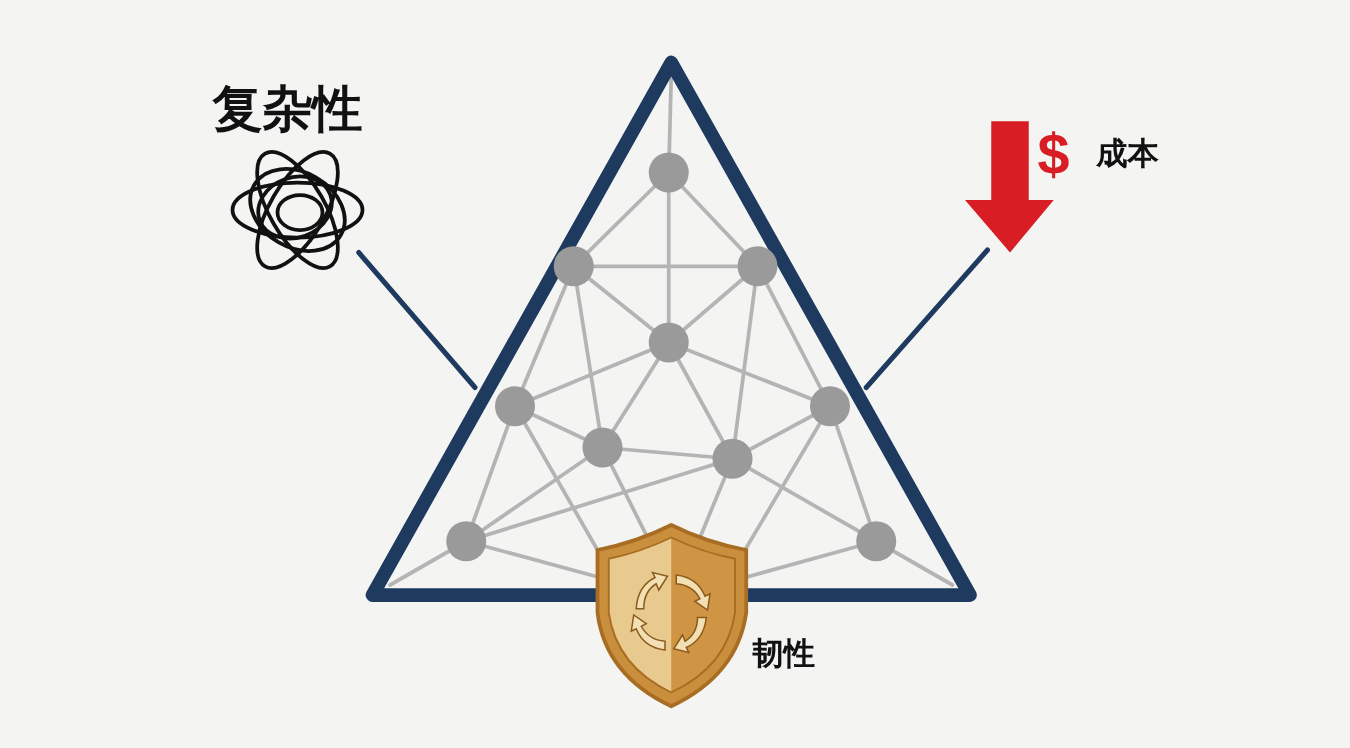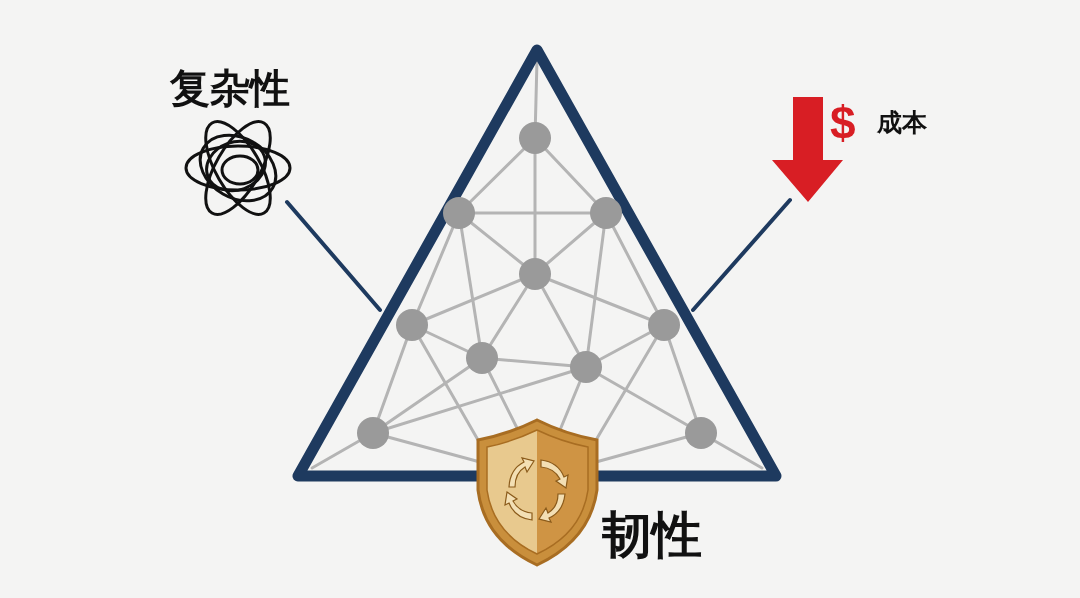--- a/index.html
+++ b/index.html
@@ -3,21 +3,21 @@
   <meta charset="utf-8">
   <style>
     html, body { margin:0; padding:0; }
     body { width:1080px; height:598px; background:#f4f4f3; overflow:hidden; position:relative;
            font-family:"DejaVu Sans","Liberation Sans",sans-serif; }
     #stage { position:absolute; left:0; top:0; width:1080px; height:598px; }
     .label { position:absolute; color:#111; font-weight:bold; font-size:40px; line-height:1; white-space:nowrap; }
     #label-complexity { left:170px; top:68px; }
     #label-cost { left:877px; top:110px; font-size:25px; }
     #label-dollar { left:830px; top:100px; font-size:46px; color:#d81e24; font-weight:bold; position:absolute; line-height:1; font-family:"Liberation Sans",sans-serif; }
-    #label-resilience { left:602px; top:510px; font-size:50px; }
+    #label-resilience { left:602px; top:510px; font-size:25px; }
   </style>
 </head>
 <body>
 
 <div id="stage">
   <svg width="1080" height="598" viewBox="0 0 1080 598" xmlns="http://www.w3.org/2000/svg">
 
     <g stroke="#b4b4b4" stroke-width="3" fill="none" stroke-linecap="round">
       <line x1="537" y1="60" x2="535" y2="138"></line>
       <line x1="535" y1="138" x2="459" y2="213"></line>

